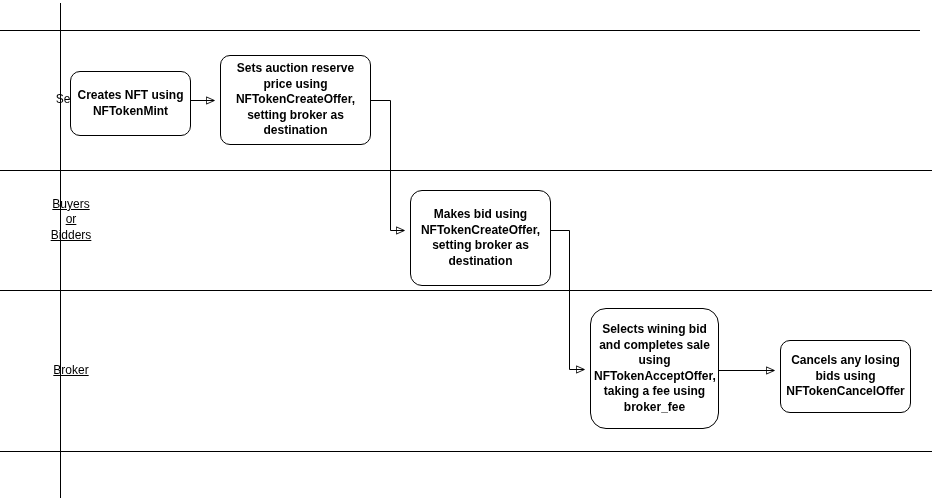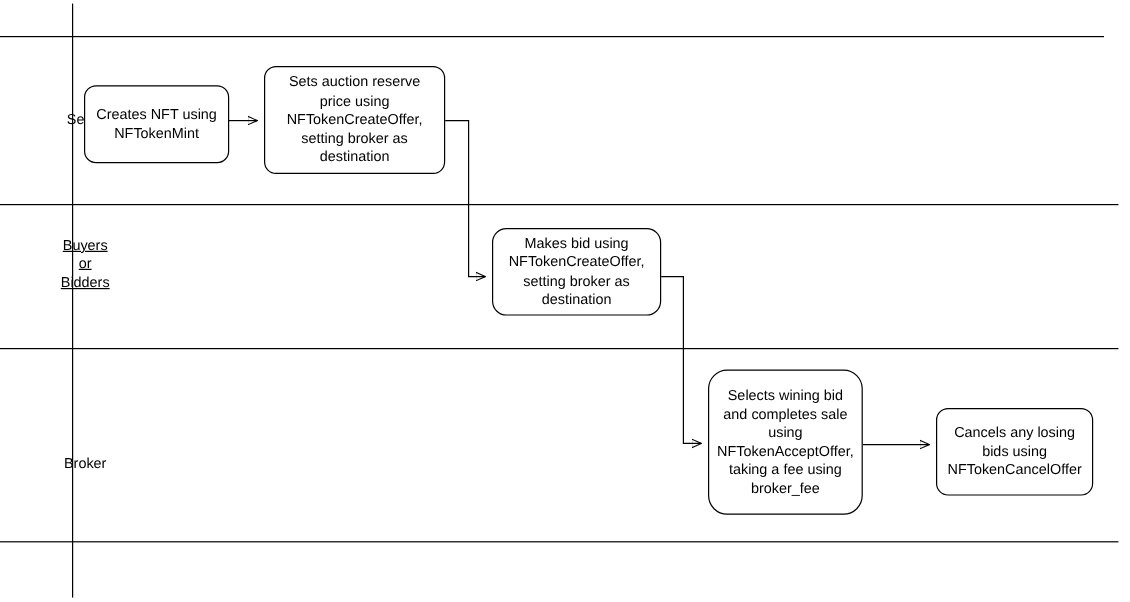--- a/index.html
+++ b/index.html
@@ -40,20 +40,21 @@
   .node {
     position: absolute;
     background: #ffffff;
     border: 1px solid #000000;
     border-radius: 10px;
     display: flex;
     align-items: center;
     justify-content: flex-start;
     text-align: center;
     padding: 3px;
+    font-weight: bold;
   }
   .node span {
     display: block;
     width: 100%;
     white-space: pre-line;
   }
   .node.big-radius { border-radius: 16px; }
   .connectors {
     position: absolute;
     left: 0;
@@ -76,21 +77,21 @@
   <div class="vline" style="left:60px; top:3px; height:495px;"></div>
   <div class="hline" style="top:30px; width:920px;"></div>
   <div class="hline" style="top:170px; width:932px;"></div>
   <div class="hline" style="top:290px; width:932px;"></div>
   <div class="hline" style="top:451px; width:932px;"></div>
 
   <div class="lane-label" style="left:0; top:30px; width:60px; height:140px;">Seller</div>
   <div class="lane-label" style="left:0; top:170px; width:60px; height:100px;text-decoration:underline;">Buyers
 or
 Bidders</div>
-  <div class="lane-label" style="left:0; top:306px; width:60px; height:161px;">Broker</div>
+  <div class="lane-label" style="left:0; top:290px; width:60px; height:161px;text-decoration:underline;">Broker</div>
 
   <svg class="connectors" viewBox="0 0 942 502">
     <defs>
       <marker id="arrow" viewBox="0 0 10 10" refX="8.5" refY="5" markerWidth="9" markerHeight="9" orient="auto-start-reverse">
         <path d="M 0 1 L 9 5 L 0 9 z" fill="#000000" stroke="none"></path>
       </marker>
     </defs>
     <path d="M 190.5 100.5 H 214" marker-end="url(#arrow)"></path>
     <path d="M 371 100.5 H 390.5 V 230.5 H 404" marker-end="url(#arrow)"></path>
     <path d="M 551 230.5 H 569.5 V 369.5 H 584" marker-end="url(#arrow)"></path>
@@ -103,21 +104,21 @@
   </div>
 
   <div class="node" style="left:220px; top:55px; width:151px; height:90px;">
     <span>Sets auction reserve
 price using
 NFTokenCreateOffer,
 setting broker as
 destination</span>
   </div>
 
-  <div class="node" style="left:410px; top:190px; width:141px; height:73px; border-radius:12px;">
+  <div class="node" style="left:410px; top:190px; width:141px; height:96px; border-radius:12px;">
     <span>Makes bid using
 NFTokenCreateOffer,
 setting broker as
 destination</span>
   </div>
 
   <div class="node big-radius" style="left:590px; top:308px; width:129px; height:121px;">
     <span>Selects wining bid
 and completes sale
 using

